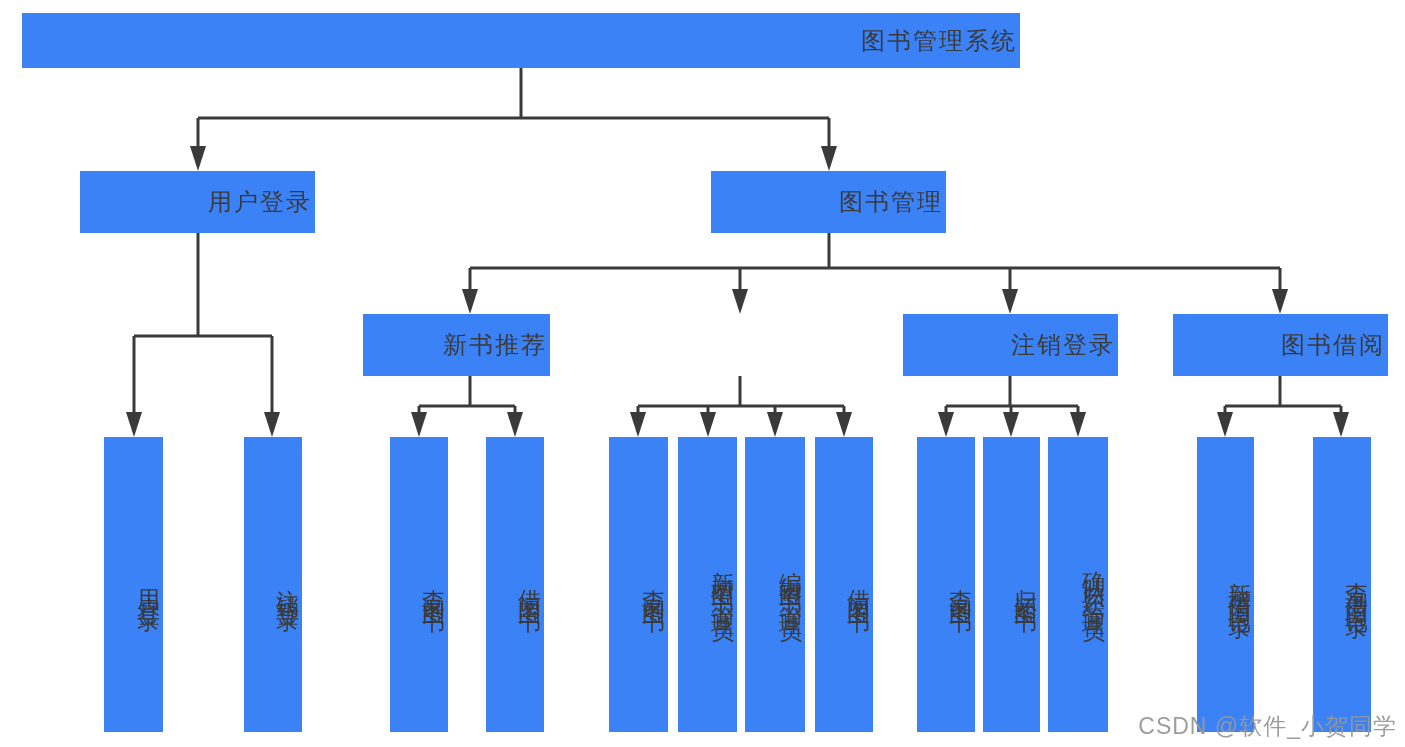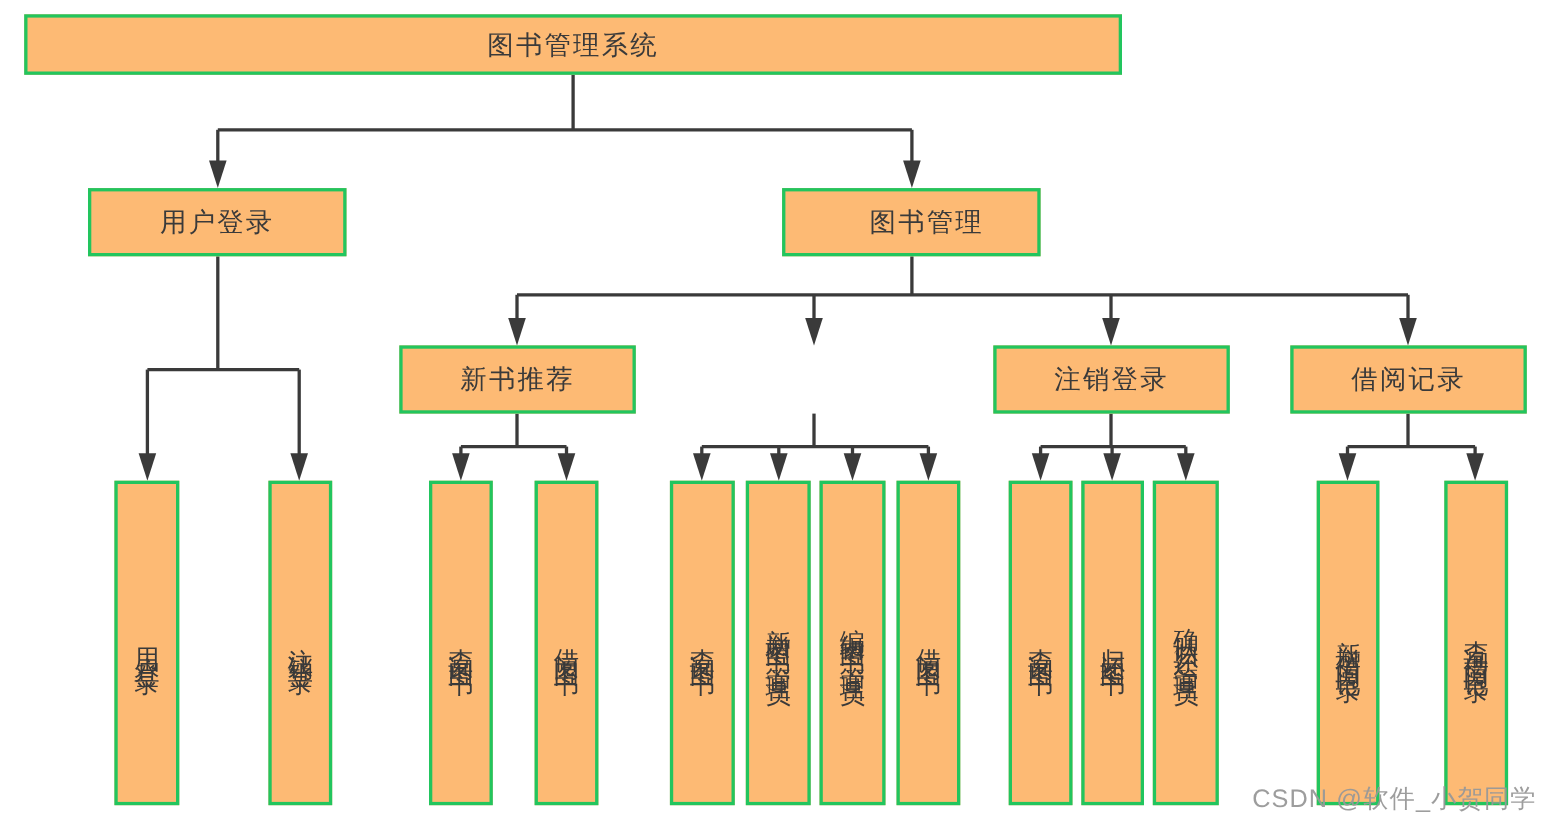--- a/index.html
+++ b/index.html
@@ -17,25 +17,25 @@
   }
   svg.connectors {
     position: absolute;
     left: 0; top: 0;
     width: 1405px; height: 747px;
     z-index: 1;
   }
   .box {
     position: absolute;
     box-sizing: border-box;
-    border: 3px solid #22c55e;
-    background: #fdba74;
+    border: 3px solid #3b82f6;
+    background: #3b82f6;
     display: flex;
     align-items: center;
-    justify-content: center;
+    justify-content: flex-end;
     color: #3a3a3a;
     z-index: 2;
   }
   .hlabel {
     font-size: 24px;
     letter-spacing: 2px;
     white-space: nowrap;
     color: #3a3a3a;
   }
   .vbox .vlabel {
@@ -46,21 +46,21 @@
     line-height: 1;
     color: #3a3a3a;
     white-space: nowrap;
   }
   
   .n-root   { left: 22px;  top: 13px;  width: 998px; height: 55px; }
   
   .n-user   { left: 80px;  top: 171px; width: 235px; height: 62px; }
   .n-mgmt   { left: 711px; top: 171px; width: 235px; height: 62px; padding-left: 28px; }
   
-  .n-rec    { left: 363px;  top: 314px; width: 215px; height: 62px; }
+  .n-rec    { left: 363px;  top: 314px; width: 187px; height: 62px; }
   .n-bor    { left: 633px;  top: 314px; width: 215px; height: 62px; }
   .n-cur    { left: 903px;  top: 314px; width: 215px; height: 62px; }
   .n-recd   { left: 1173px; top: 314px; width: 215px; height: 62px; }
   
   .vbox { top: 437px; height: 295px; }
   .l-a1 { left: 104px;  width: 59px; }
   .l-a2 { left: 244px;  width: 58px; }
   .l-b1 { left: 390px;  width: 58px; }
   .l-b2 { left: 486px;  width: 58px; }
   .l-c1 { left: 609px;  width: 59px; }
@@ -172,21 +172,21 @@
     <span class="hlabel">图书管理</span>
   </div>
 
   <div class="box n-rec">
     <span class="hlabel">新书推荐</span>
   </div>
   <div class="box n-cur">
     <span class="hlabel">注销登录</span>
   </div>
   <div class="box n-recd">
-    <span class="hlabel">借阅记录</span>
+    <span class="hlabel">图书借阅</span>
   </div>
 
   <div class="box vbox l-a1">
     <span class="vlabel">用户登录</span>
   </div>
   <div class="box vbox l-a2">
     <span class="vlabel">注销登录</span>
   </div>
 
   <div class="box vbox l-b1">

